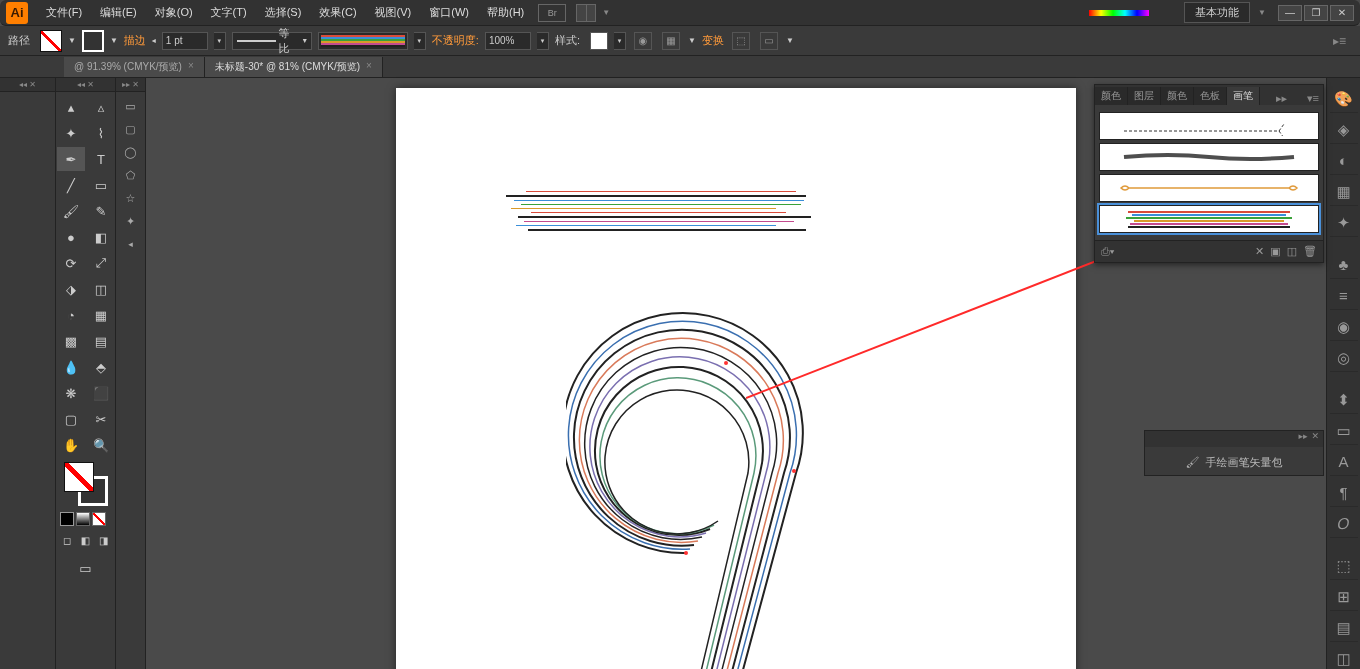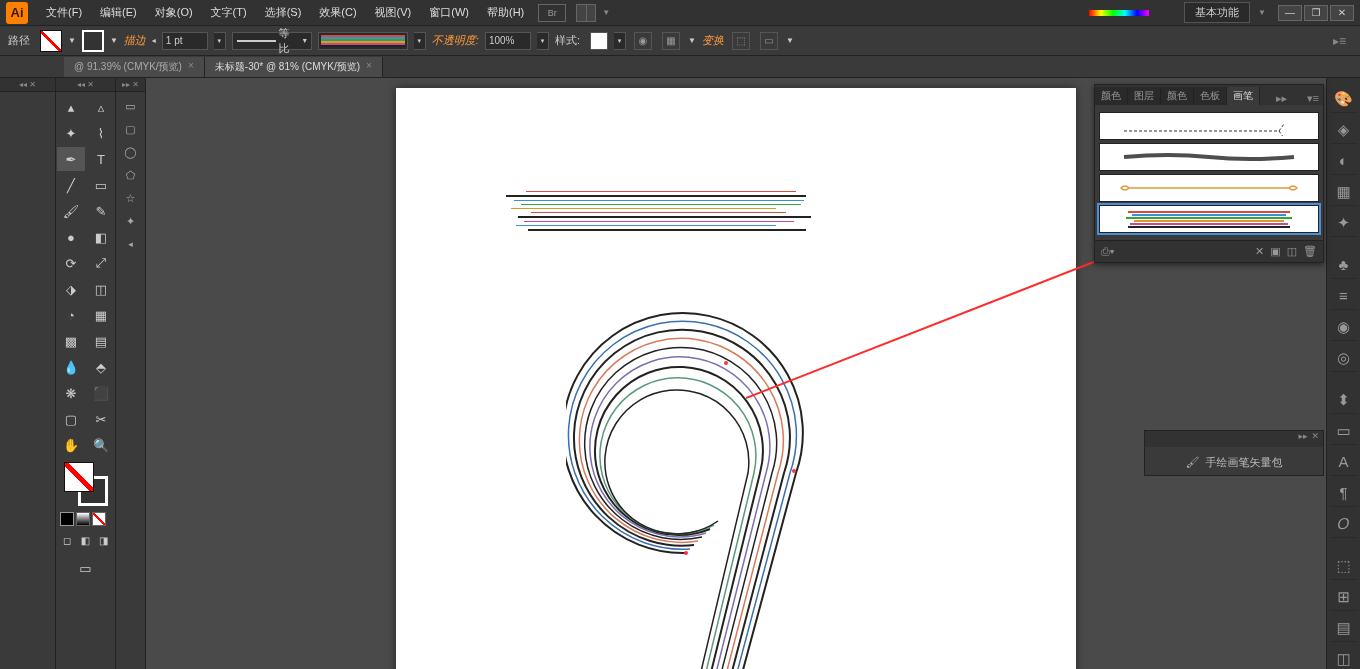--- a/index.html
+++ b/index.html
@@ -1,35 +1,35 @@
 <!DOCTYPE html>
 <html><head>
 <meta charset="utf-8">
 <style>
 * { margin:0; padding:0; box-sizing:border-box; font-family:"Microsoft YaHei",sans-serif; }
 body { background:#4a4a4a; width:1360px; height:669px; overflow:hidden; position:relative; color:#ccc; font-size:11px; }
-.menubar { height:26px; background:#323232; display:flex; align-items:center; padding:0 6px; gap:2px; border-bottom:1px solid #222; }
+.menubar { height:26px; background:#323232; display:flex; align-items:center; padding:0 6px; gap:2px; border-bottom:1px solid #222;border-radius:6px; }
 .ai-logo { width:22px; height:22px; background:#ff7f00; color:#3a1a00; font-weight:bold; font-size:13px; display:flex; align-items:center; justify-content:center; border-radius:3px; margin-right:8px; }
 .menu-item { padding:3px 8px; cursor:pointer; color:#ddd; }
 .menubar .spacer { flex:1; }
 .br-icon { width:28px; height:18px; border:1px solid #666; display:flex; align-items:center; justify-content:center; font-size:9px; color:#999; margin:0 4px; }
 .arrange-icon { width:20px; height:18px; border:1px solid #666; margin:0 4px; display:flex; }
 .arrange-icon div { flex:1; border-right:1px solid #666; background:#444; }
 .arrange-icon div:last-child { border:none; }
 .ws-label { padding:2px 10px; background:#2a2a2a; border:1px solid #555; margin-right:6px;margin-left:13px; }
 .win-btns { display:flex; gap:2px; }
 .win-btn { width:24px; height:16px; background:#444; border:1px solid #666; color:#ccc; display:flex; align-items:center; justify-content:center; font-size:10px; }
 .rainbow-bar { width:60px; height:6px; background:linear-gradient(90deg,#f00,#ff0,#0f0,#0ff,#00f,#f0f); margin-right:20px; }
 
 .ctrlbar { height:30px; background:#3a3a3a; display:flex; align-items:center; padding:0 8px; gap:6px; border-bottom:1px solid #222; }
 .ctrl-label { color:#ccc; margin-right:4px; }
 .stroke-sw { width:22px; height:22px; background:#fff; position:relative; border:1px solid #111; }
 .stroke-sw::after { content:""; position:absolute; inset:0; background:linear-gradient(45deg,transparent 45%,red 45%,red 55%,transparent 55%); }
 .fill-sw { width:22px; height:22px; border:2px solid #fff; background:#333; }
-.orange { color:#ff9a3a;font-style:italic; }
+.orange { color:#ff9a3a; }
 .num-input { width:46px; height:18px; background:#2a2a2a; border:1px solid #555; color:#ccc; padding:0 3px; font-size:10px; }
 .dd-arrow { width:12px; height:18px; background:#2a2a2a; border:1px solid #555; border-left:none; display:flex; align-items:center; justify-content:center; font-size:7px; }
 .profile { width:80px; height:18px; background:#2a2a2a; border:1px solid #555; display:flex; align-items:center; padding:0 4px; gap:3px; }
 .brush-prev { width:90px; height:18px; background:#2a2a2a; border:1px solid #555; padding:2px; }
 .brush-rainbow { width:100%; height:100%; display:flex; flex-direction:column; }
 .brush-rainbow div { flex:1; }
 .style-sw { width:18px; height:18px; background:#fff; border:1px solid #555; }
 .sm-icon { width:18px; height:18px; border:1px solid #555; display:flex; align-items:center; justify-content:center; color:#999; font-size:10px; margin:0 2px; }
 
 .tabbar { height:22px; background:#3a3a3a; display:flex; align-items:flex-end; padding-left:64px; border-bottom:1px solid #222; }

